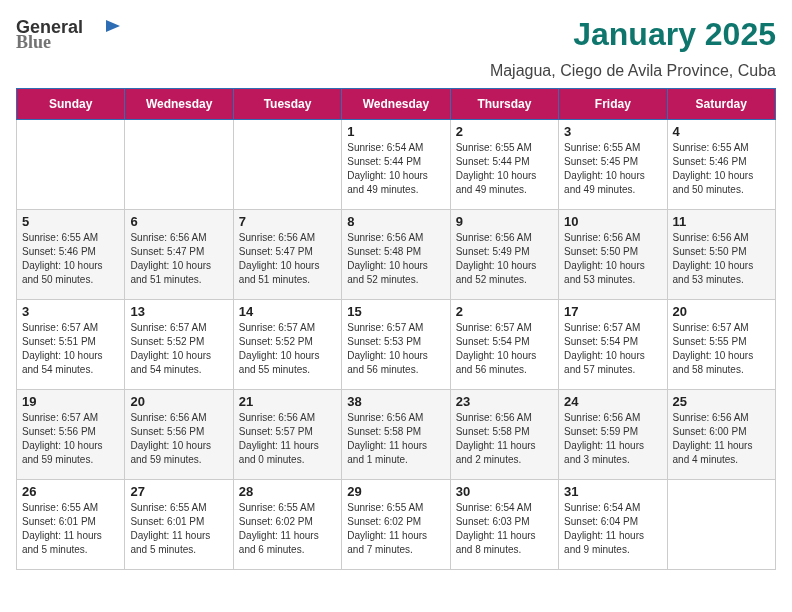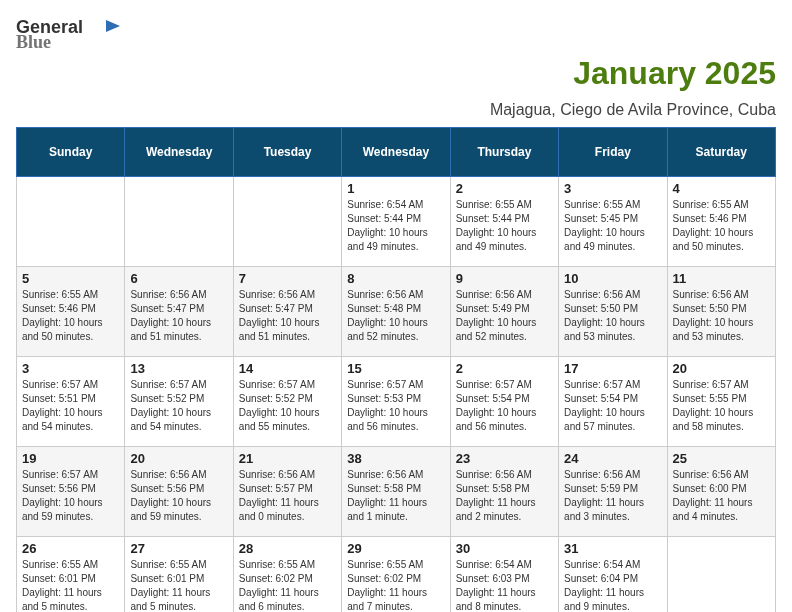--- a/index.html
+++ b/index.html
@@ -25,39 +25,38 @@
       width: 22px;
       height: 22px;
       margin-left: 2px;
     }
     .title-block {
       text-align: right;
     }
     .calendar-title {
       font-size: 32px;
       font-weight: bold;
-      color: #4d7c0f;
-      margin-top: 39px;
+      color: #0f766e;
     }
     .calendar-subtitle {
       font-size: 16px;
       color: #444;
       margin-top: 9px;
     }
     table {
       width: 100%;
       border-collapse: collapse;
       table-layout: fixed;
     }
     thead tr th {
-      background-color: #0c4a6e;
+      background-color: #be185d;
       color: #fff;
       font-size: 12px;
       font-weight: bold;
-      padding: 17px 4px;
+      padding: 8px 4px;
       text-align: center;
       border: 1px solid #2e6db4;
     }
     tbody tr td {
       border: 1px solid #ccc;
       vertical-align: top;
       padding: 4px 5px;
       font-size: 10px;
       color: #333;
       height: 90px;

